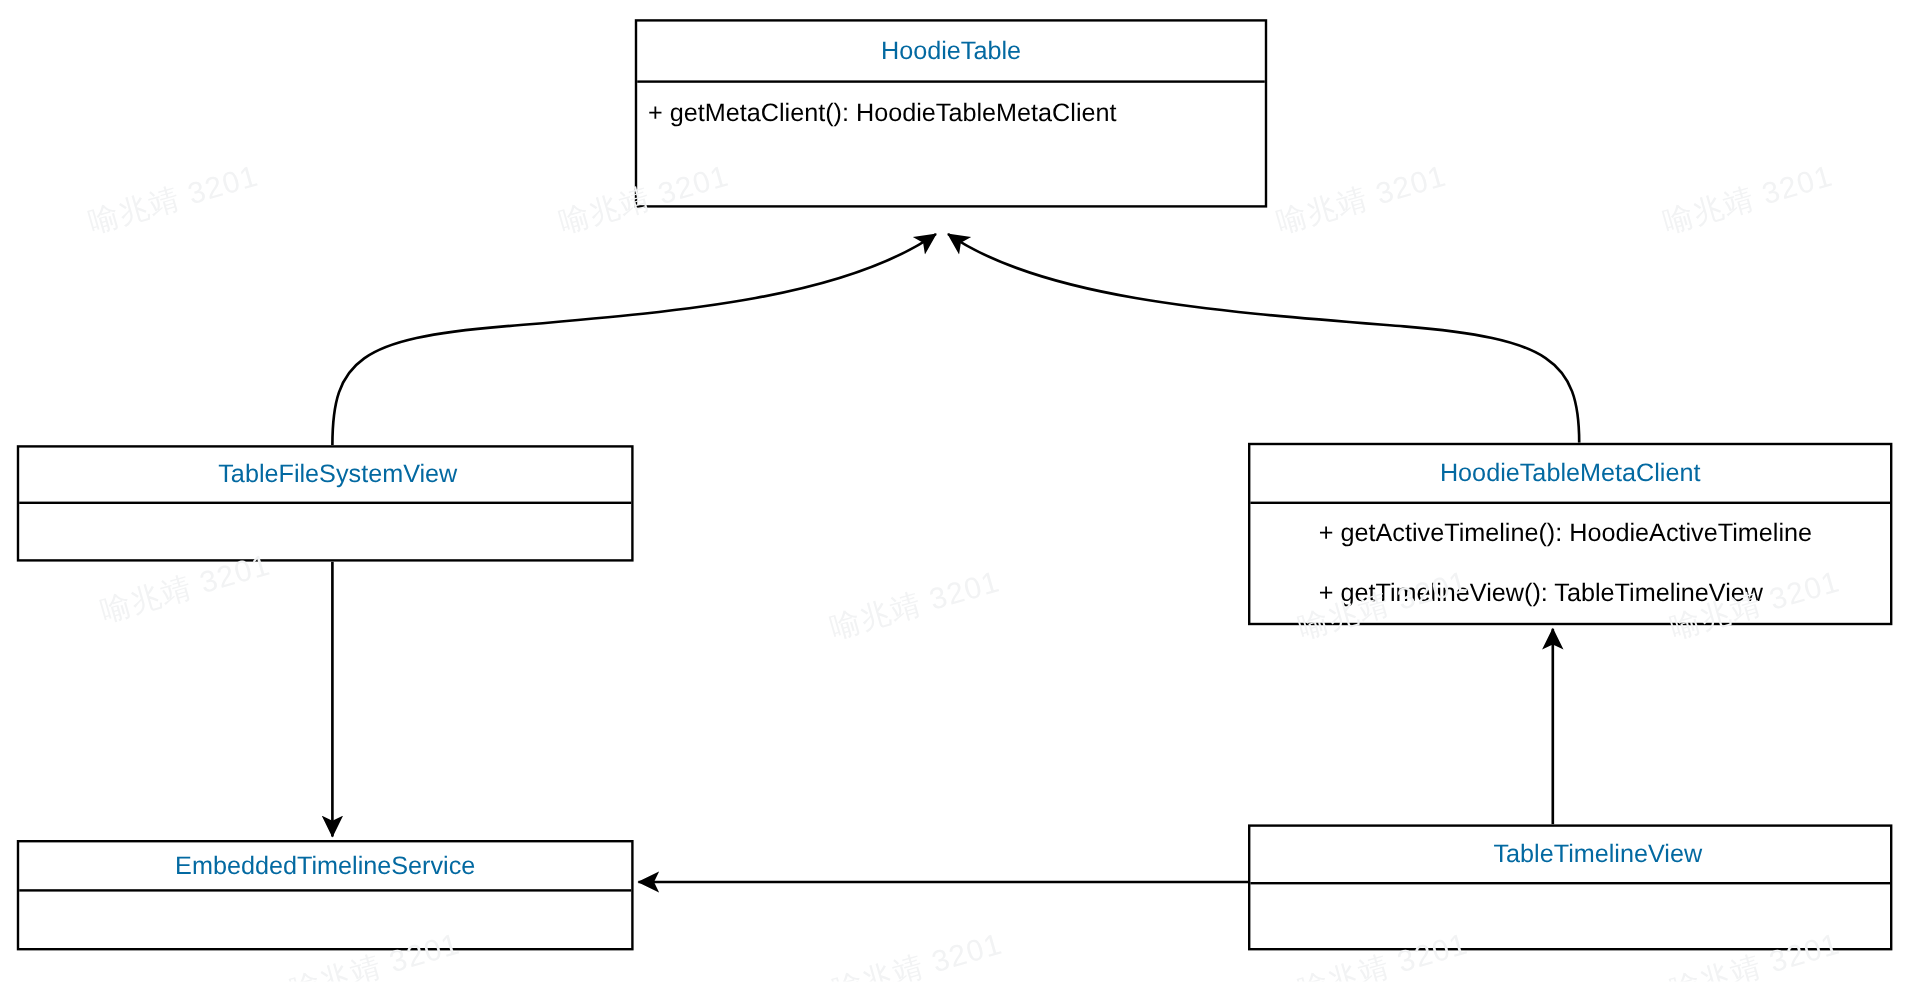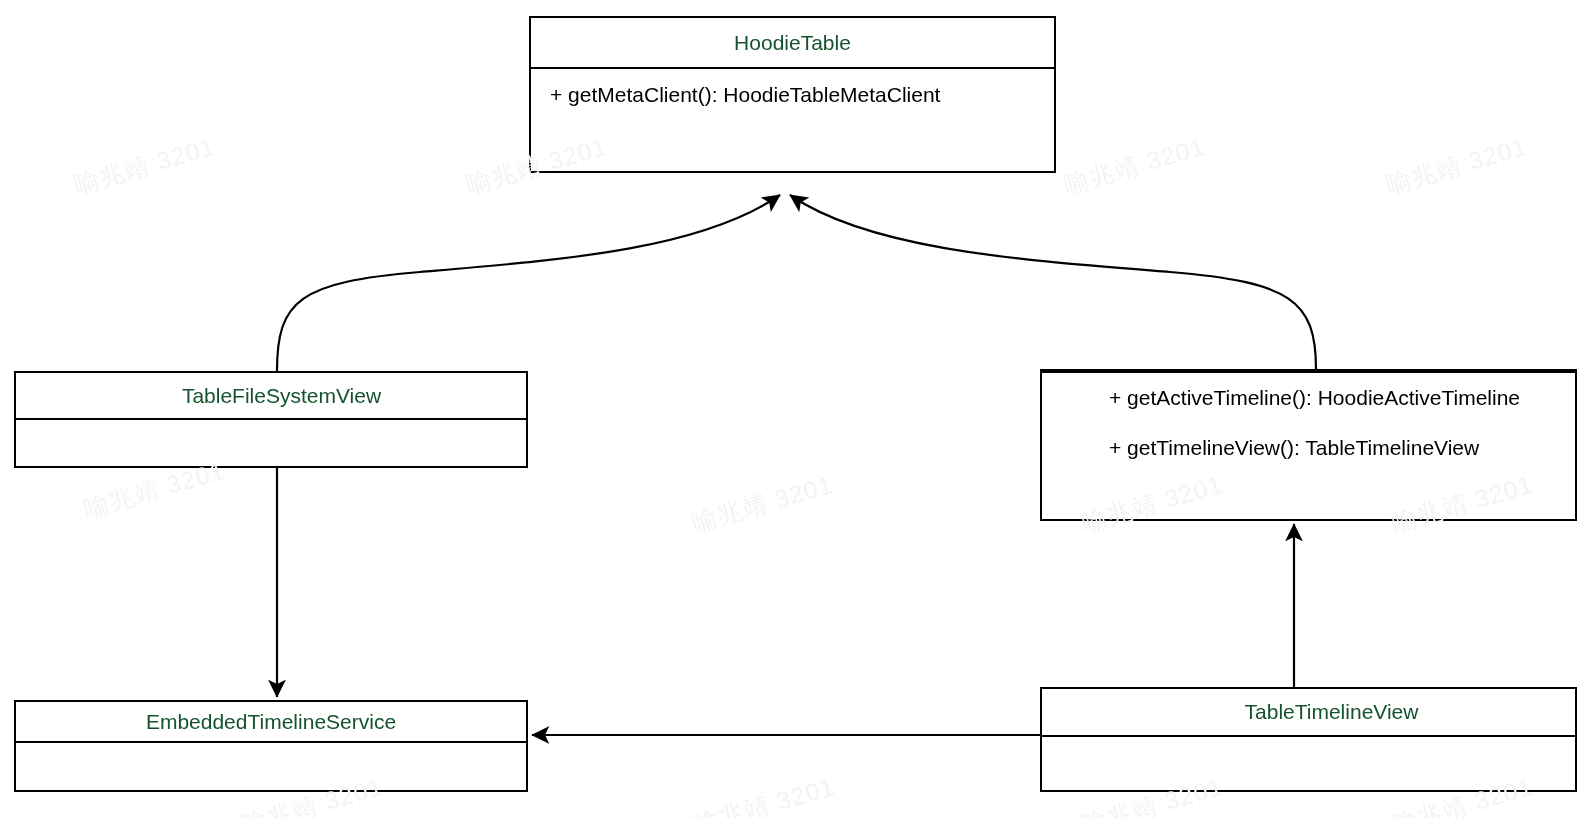--- a/index.html
+++ b/index.html
@@ -53,31 +53,31 @@
     border: 2px solid #000000;
     z-index: 3;
   }
   .uml-name-row {
     box-sizing: border-box;
     display: flex;
     align-items: center;
     justify-content: center;
     text-align: center;
     font-size: 21px;
-    color: #14532d;
+    color: #0369a1;
   }
   .uml-compartment {
     box-sizing: border-box;
     border-top: 2px solid #000000;
   }
   .uml-member {
     box-sizing: border-box;
     display: flex;
     align-items: center;
-    padding-left: 19px;
+    padding-left: 9px;
     font-size: 21px;
     color: #000000;
     white-space: nowrap;
   }
   .uml-empty-compartment {
     box-sizing: border-box;
   }
 
   
   #box-hoodie-table       { left: 529px; top: 16px;  width: 527px; height: 157px; }
@@ -127,20 +127,21 @@
     <div class="uml-member">+ getMetaClient(): HoodieTableMetaClient</div>
   </div>
 </div>
 
 <div class="uml-class" id="box-table-file-system-view">
   <div class="uml-name-row">TableFileSystemView</div>
   <div class="uml-compartment uml-empty-compartment"></div>
 </div>
 
 <div class="uml-class" id="box-hoodie-table-meta-client">
+  <div class="uml-name-row">HoodieTableMetaClient</div>
   <div class="uml-compartment">
     <div class="uml-member">+ getActiveTimeline(): HoodieActiveTimeline</div>
     <div class="uml-member">+ getTimelineView(): TableTimelineView</div>
   </div>
 </div>
 
 <div class="uml-class" id="box-embedded-timeline-service">
   <div class="uml-name-row">EmbeddedTimelineService</div>
   <div class="uml-compartment uml-empty-compartment"></div>
 </div>

